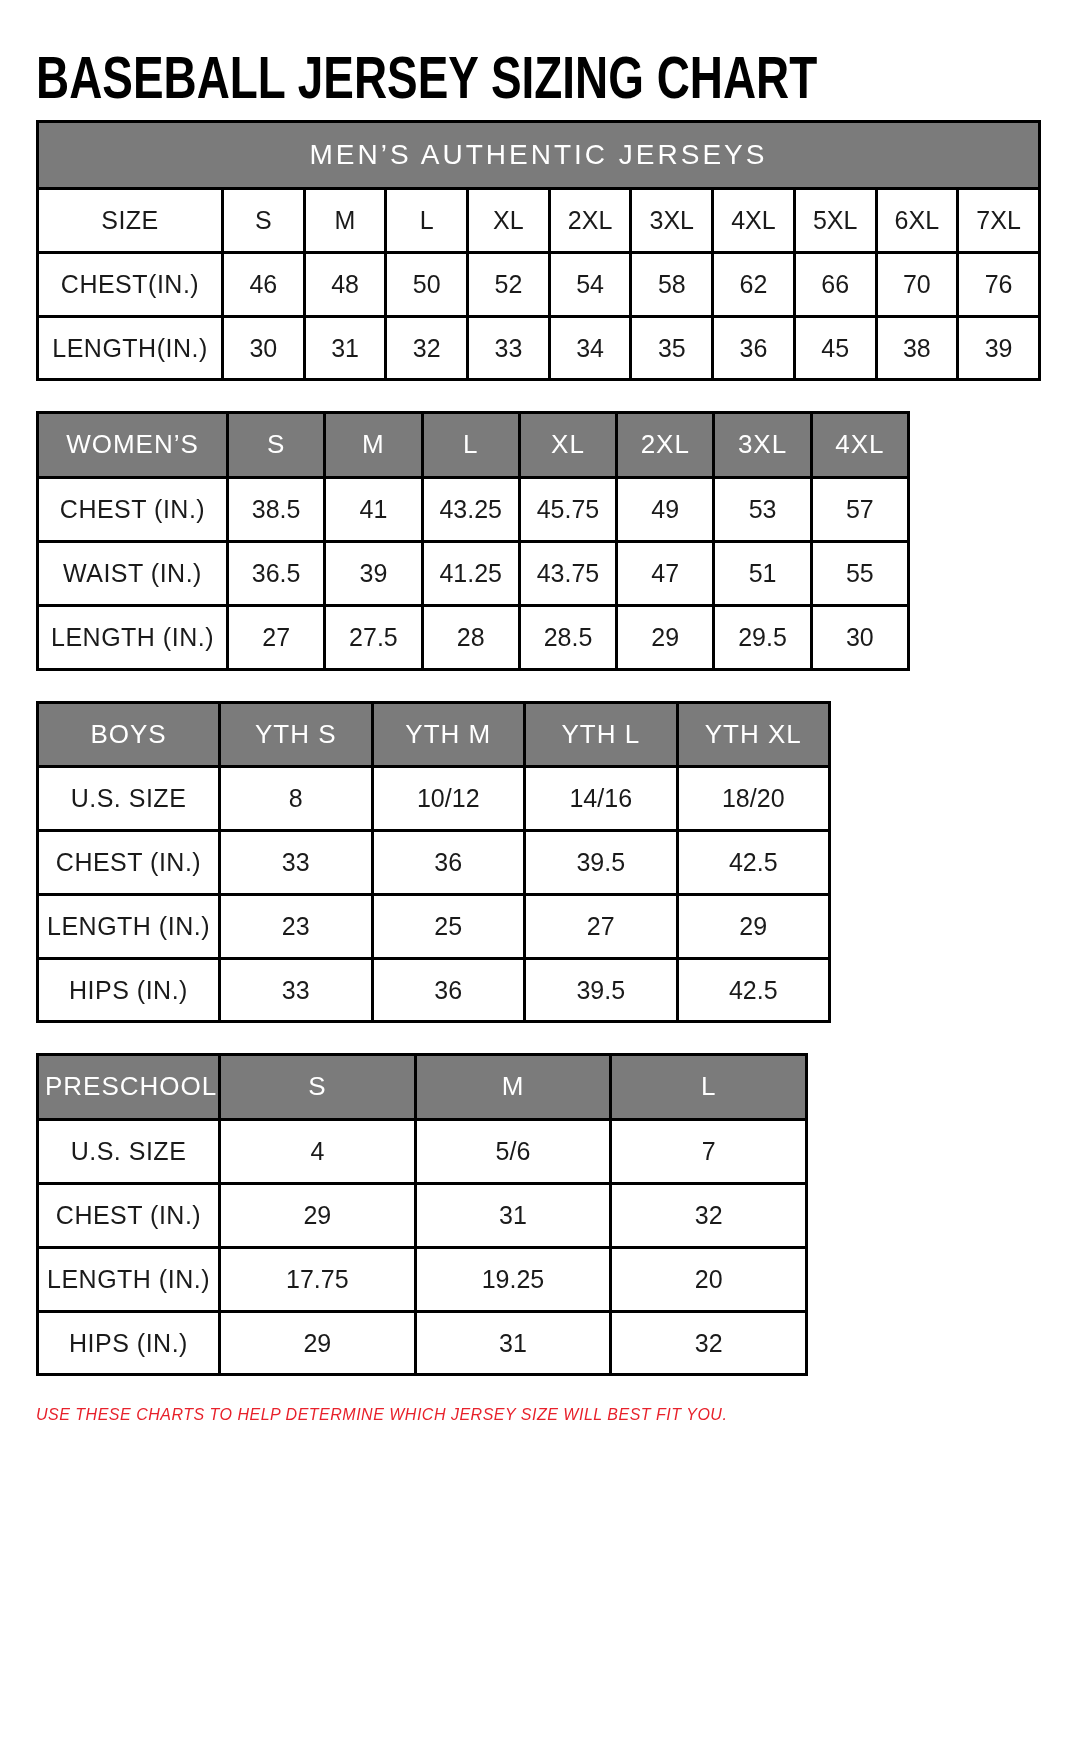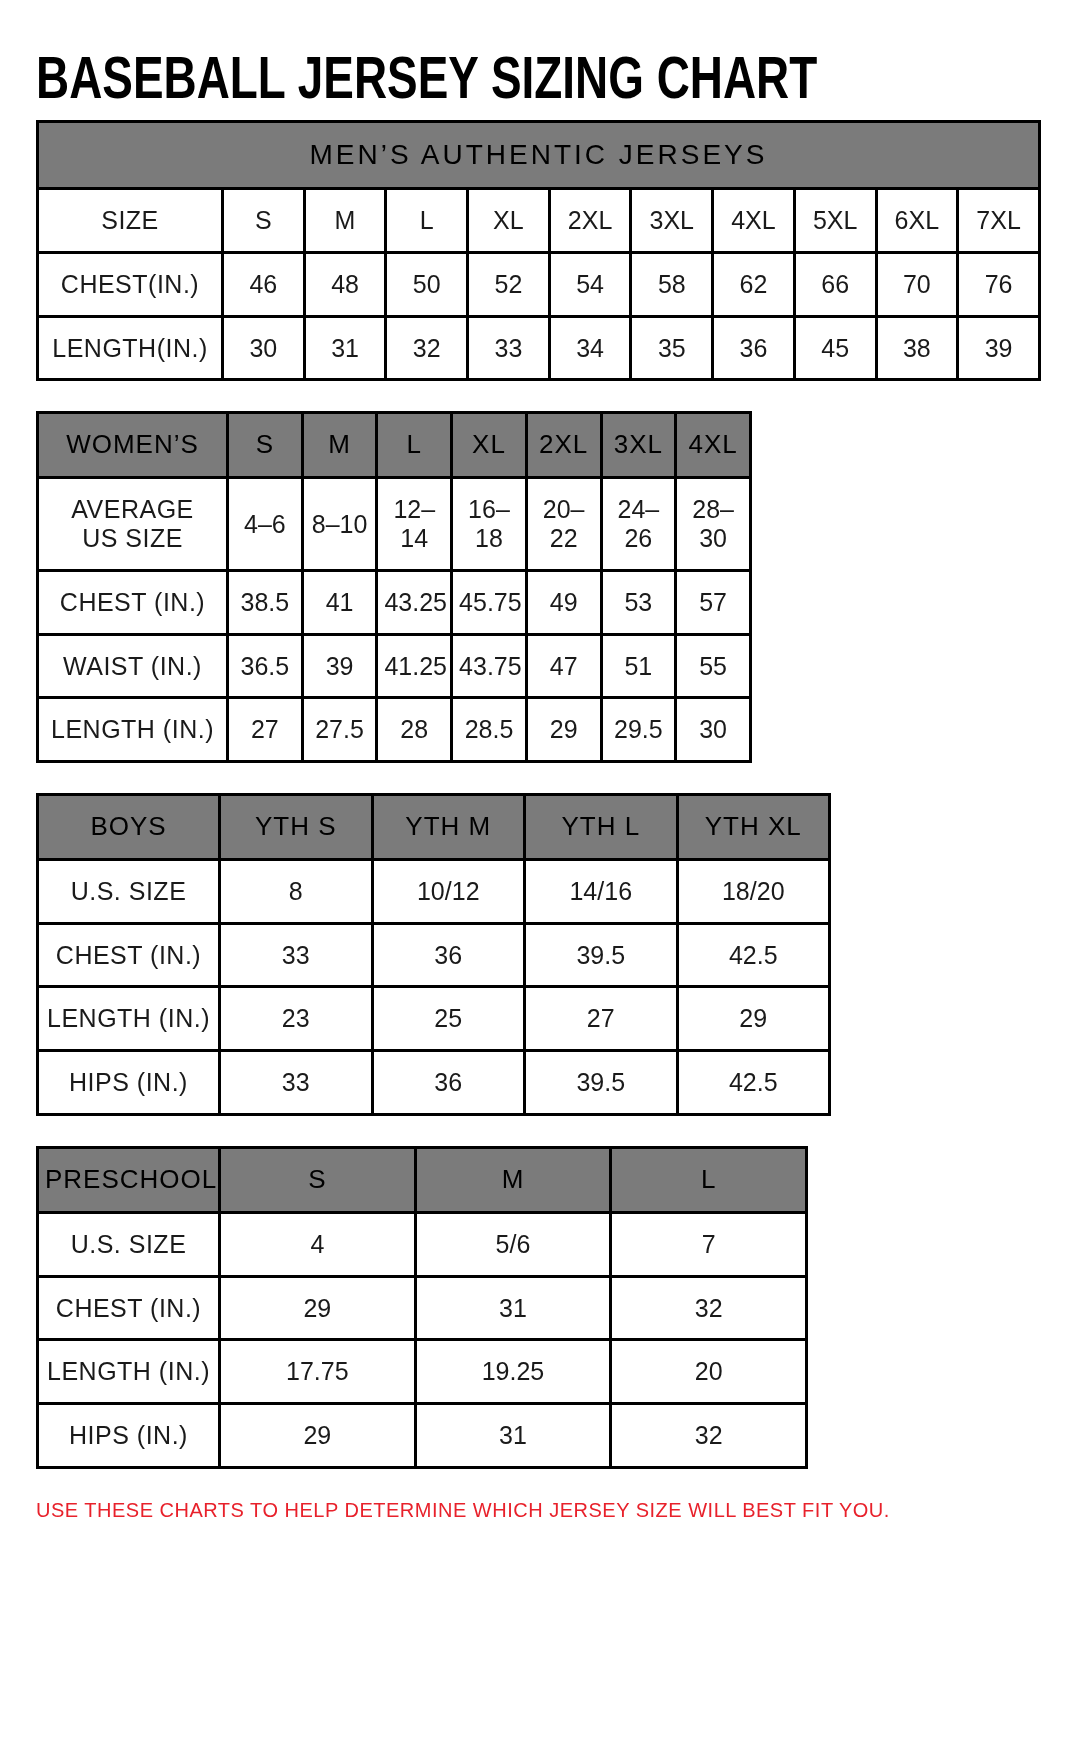--- a/index.html
+++ b/index.html
@@ -44,42 +44,43 @@
     vertical-align: middle;
     font-size: 25px;
     font-weight: normal;
     padding: 16px 6px;
     line-height: 1.15;
     color: #1a1a1a;
     overflow: hidden;
   }
   table.tbl th.hdr, table.tbl tr.hdr-row th {
     background: #7b7b7b;
-    color: #000000;
+    color: #ffffff;
     font-size: 26px;
     letter-spacing: 1px;
   }
   table.tbl th.hdr.span {
     font-size: 28px;
     letter-spacing: 3px;
   }
   table.tbl td.label {
     white-space: pre-line;
     letter-spacing: 0.5px;
   }
   #mens-table { width: 1005px; }
-  #womens-table { width: 716px; margin-top: 18px; }
+  #womens-table { width: 874px; margin-top: 18px; }
   #boys-table { width: 795px; border-radius: 15px; }
   #preschool-table { width: 772px; }
   .footer {
     margin: 6px 0 0 0;
-    font-size: 20px;
+    font-size: 16px;
     color: #e8212b;
     letter-spacing: 0.5px;
     white-space: nowrap;
+    font-style: italic;
   }
 </style>
 </head>
 <body>
 
 <div class="page">
 
   <h1 class="title">BASEBALL JERSEY SIZING CHART</h1>
 
 
@@ -163,31 +164,20 @@
           <th>M</th>
           <th>L</th>
           <th>XL</th>
           <th>2XL</th>
           <th>3XL</th>
           <th>4XL</th>
         </tr>
     </thead>
     <tbody>
         <tr>
-          <td class="label">AVERAGE
-US SIZE</td>
-          <td>4–6</td>
-          <td>8–10</td>
-          <td>12–14</td>
-          <td>16–18</td>
-          <td>20–22</td>
-          <td>24–26</td>
-          <td>28–30</td>
-        </tr>
-        <tr>
           <td class="label">CHEST (IN.)</td>
           <td>38.5</td>
           <td>41</td>
           <td>43.25</td>
           <td>45.75</td>
           <td>49</td>
           <td>53</td>
           <td>57</td>
         </tr>
         <tr>

